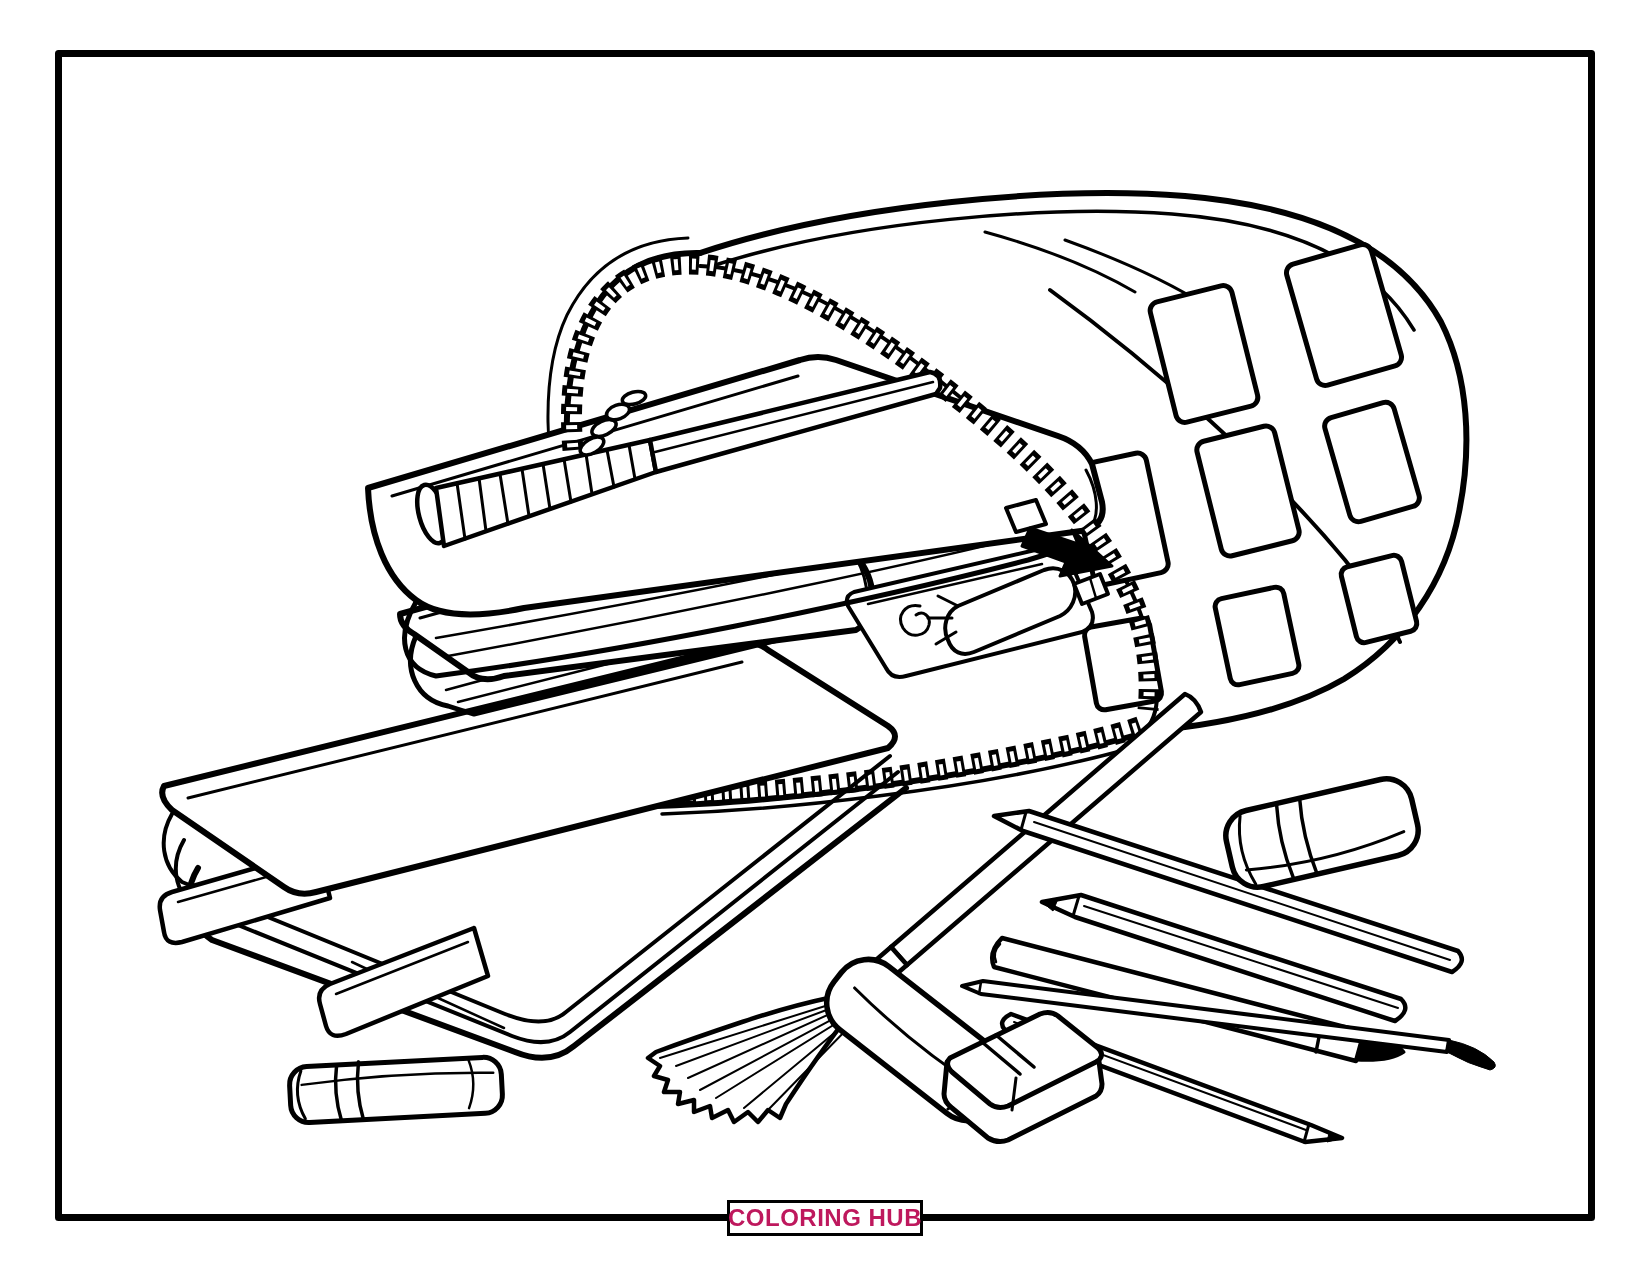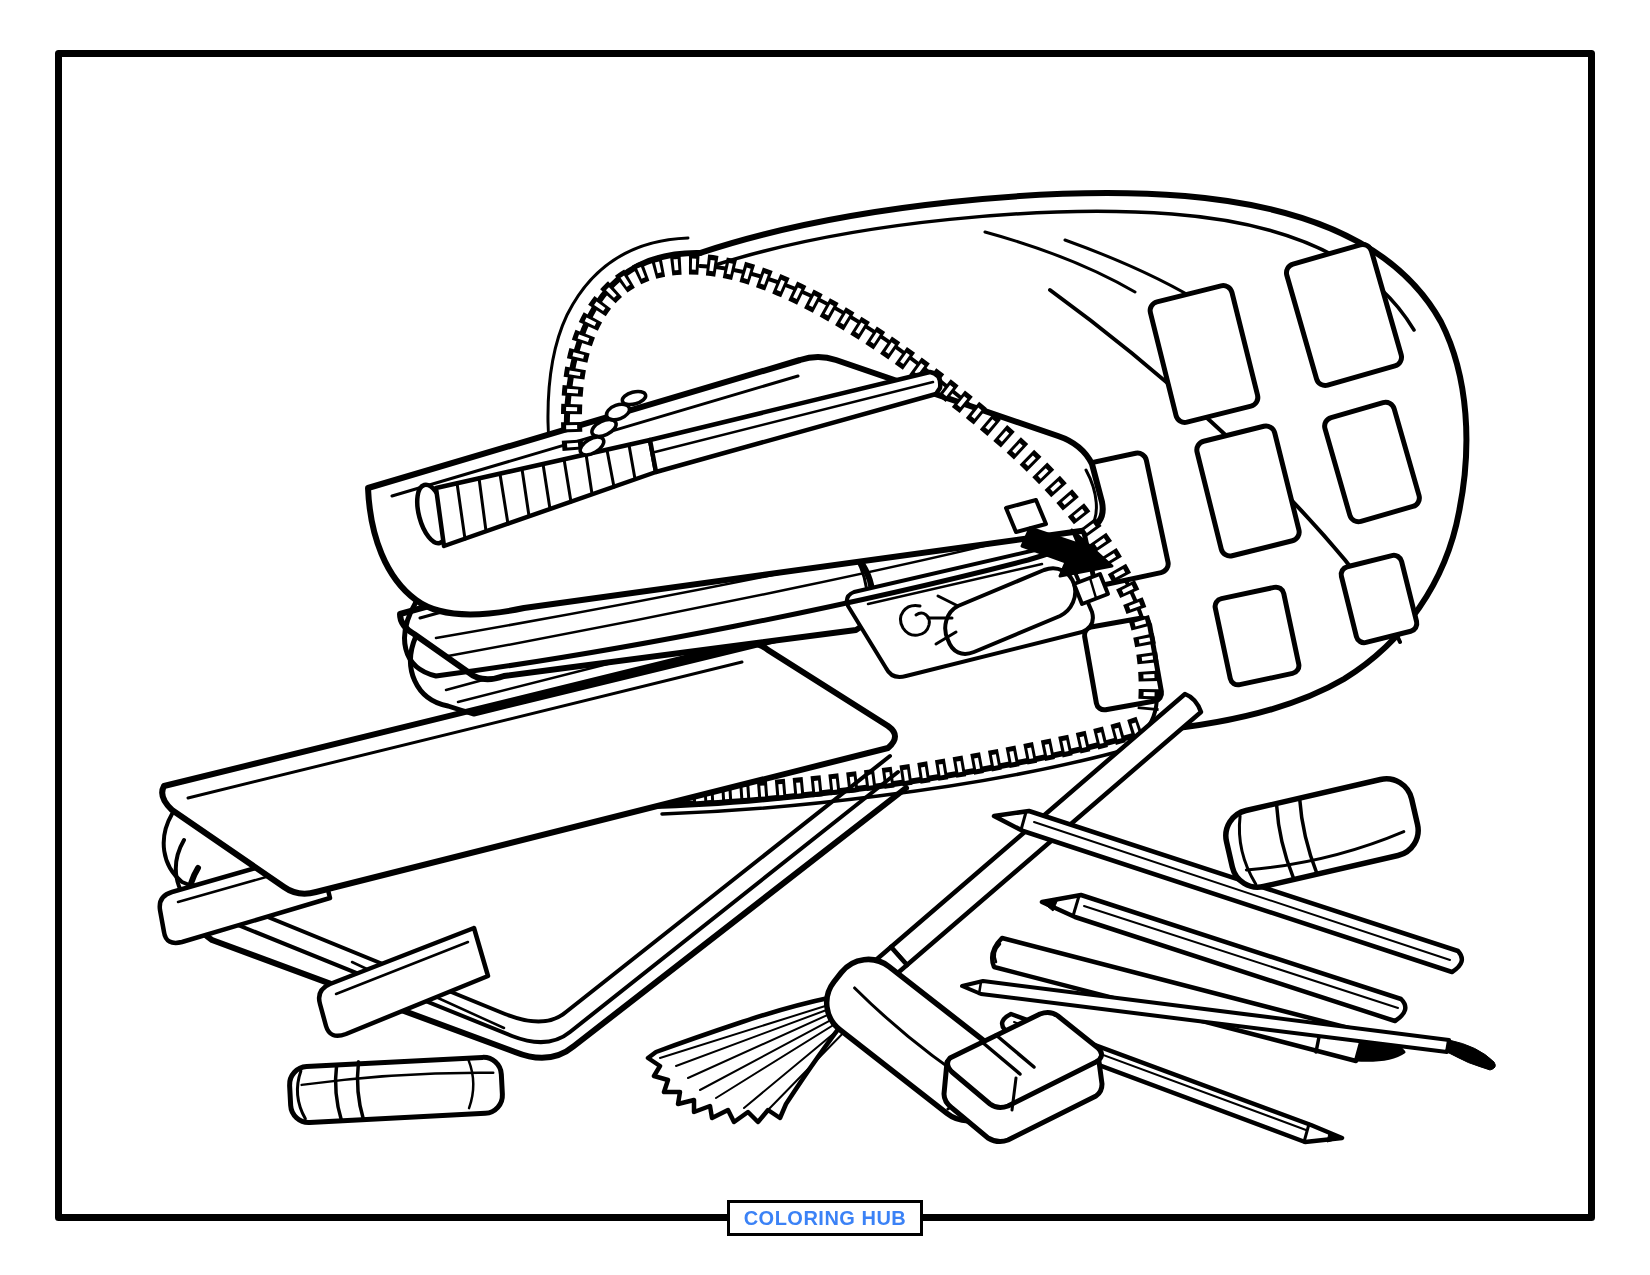--- a/index.html
+++ b/index.html
@@ -6,21 +6,21 @@
   #page{position:relative;width:1650px;height:1275px;background:#fff;overflow:hidden;
         font-family:"Liberation Sans",sans-serif;}
   #art{position:absolute;inset:0;}
   .ln{fill:none;stroke:#000;stroke-linecap:round;stroke-linejoin:round;}
   .fw{fill:#fff;stroke:#000;stroke-linecap:round;stroke-linejoin:round;}
   .bk{fill:#000;stroke:#000;stroke-linejoin:round;}
   .teethB{fill:none;stroke:#000;stroke-width:21;stroke-linecap:butt;stroke-dasharray:10 8;}
   .teethW{fill:none;stroke:#fff;stroke-width:11;stroke-linecap:butt;stroke-dasharray:4 14;stroke-dashoffset:-3;}
   #badge{position:absolute;left:727px;top:1200px;width:196px;height:36px;background:#fff;
          border:3px solid #000;box-sizing:border-box;display:flex;align-items:center;justify-content:center;}
-  #badge span{font-size:20px;font-weight:bold;letter-spacing:.5px;color:#3b82f6;white-space:nowrap;}
+  #badge span{font-size:24px;font-weight:bold;letter-spacing:.5px;color:#be185d;white-space:nowrap;}
 </style>
 </head>
 <body>
 
 <div id="page">
   <svg id="art" viewBox="0 0 1650 1275" aria-hidden="false">
 
     <rect x="58.5" y="53.5" width="1533" height="1164" class="ln" stroke-width="7"></rect>
 
     <g aria-label="zippered pencil case">

